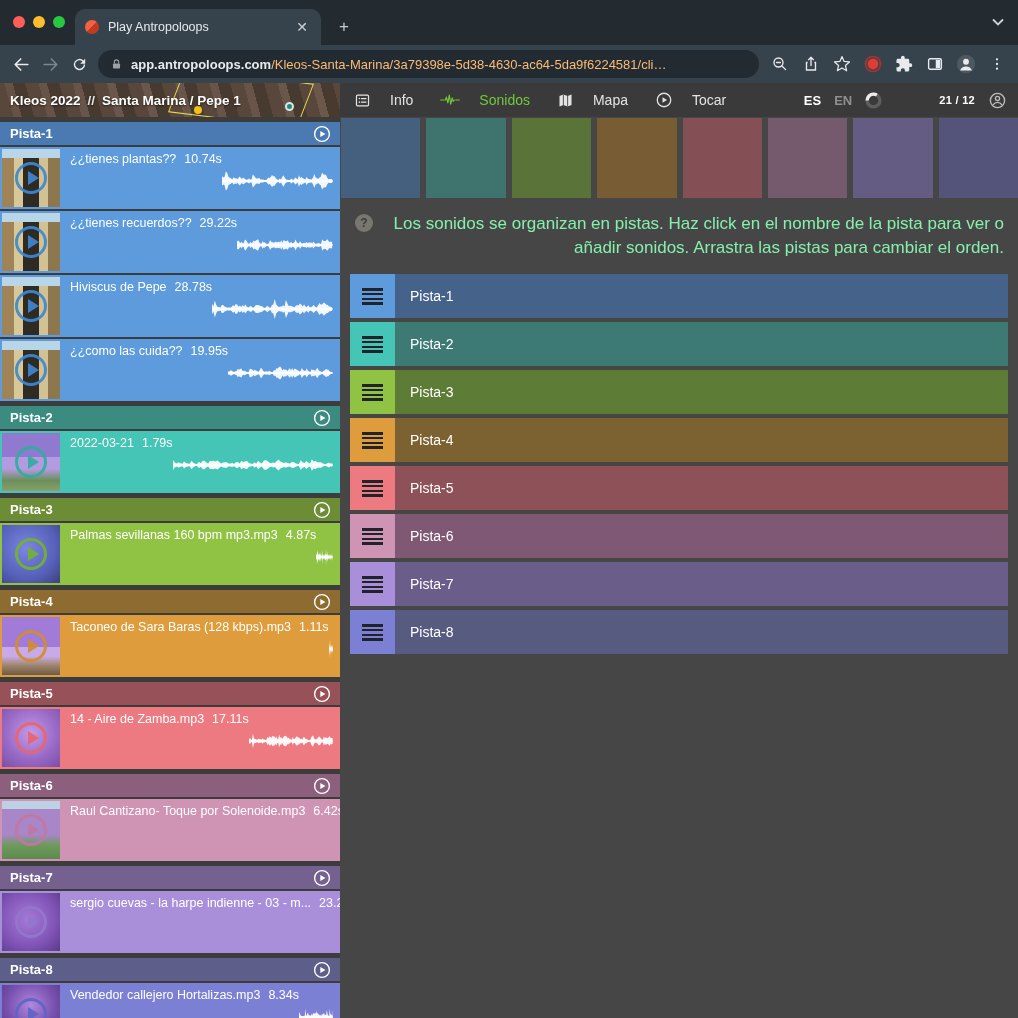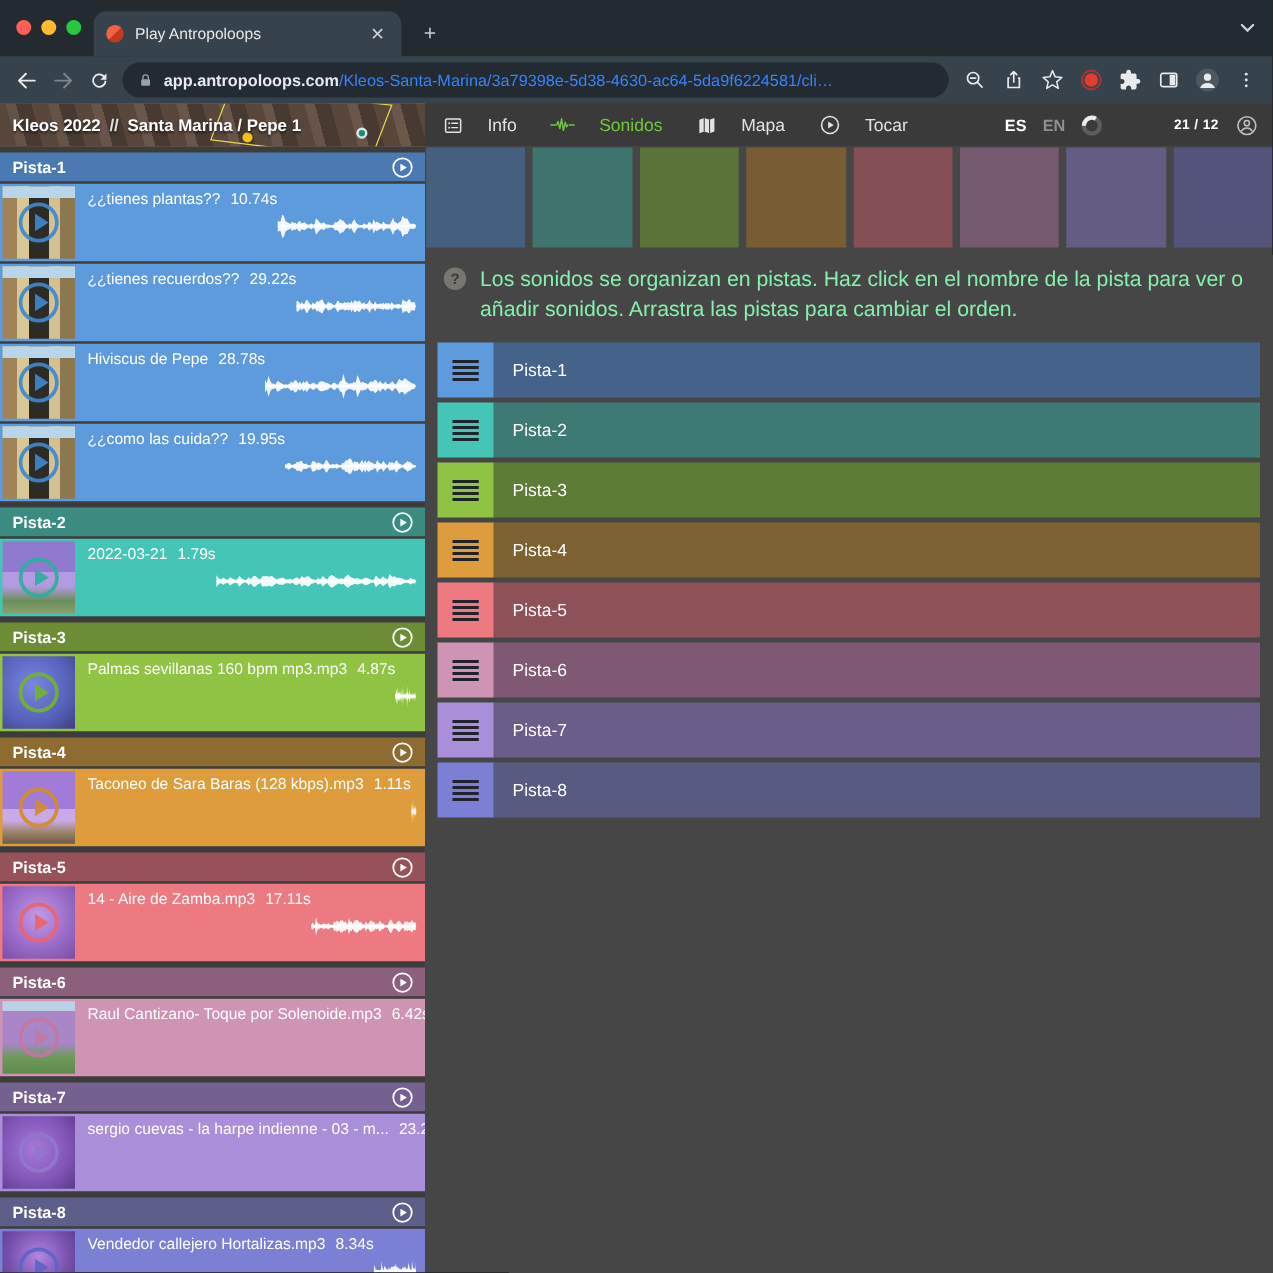--- a/index.html
+++ b/index.html
@@ -19,21 +19,21 @@
   .tab-title { color:#e6e9ec; font-size:12.5px; margin-left:9px; white-space:nowrap; overflow:hidden; flex:1; }
   .tab-close { color:#cdd2d6; font-size:14px; width:18px; height:18px; display:flex; align-items:center; justify-content:center; border-radius:4px; flex:none; }
   .newtab { position:absolute; left:332px; top:15px; color:#c7cccf; font-size:17px; width:24px; height:24px; display:flex; align-items:center; justify-content:center; }
   .strip-chevron { position:absolute; right:12px; top:14px; color:#cfd3d6; }
 
   .toolbar { height:38px; background:#36434c; display:flex; align-items:center; padding:0 7px; }
   .nav-btn { width:29px; height:29px; display:flex; align-items:center; justify-content:center; border-radius:50%; flex:none; }
   .pill { height:28px; background:#222b32; border-radius:14px; flex:1; min-width:0; display:flex; align-items:center; padding:0 12px; margin:0 6px 0 4px; }
   .url { font-size:13px; white-space:nowrap; overflow:hidden; margin-left:8px; }
   .url .domain { color:#e8eaed; font-weight:700; }
-  .url .path { color:#3b82f6; }
+  .url .path { color:#fdba74; }
   .tool-icons { display:flex; align-items:center; gap:2px; }
 
   
   .appnav { height:34px; background:#3a3a3a; display:flex; align-items:center; }
   .breadcrumb-thumb { width:340px; height:34px; flex:none; position:relative; overflow:hidden;
      background:
        linear-gradient(rgba(15,15,20,.48), rgba(15,15,20,.48)),
        repeating-linear-gradient(75deg, #9c7a5e 0 13px, rgba(212,170,140,.55) 13px 21px, #7b6148 21px 33px),
        linear-gradient(90deg,#8a6e52,#a5836a 40%,#97755c 70%,#b08d71); }
   .geo-outline { position:absolute; left:176px; top:-8px; width:130px; height:46px;
@@ -45,21 +45,21 @@
   .breadcrumb-text .sep { color:#e2e2e2; font-weight:700; }
   .nav-items { display:flex; align-items:center; gap:27px; margin-left:14px; }
   .nav-item { display:flex; align-items:center; gap:19px; color:#e3e3e3; font-size:14px; }
   .nav-item.active { color:#72c93c; }
   .appnav-right { margin-left:auto; display:flex; align-items:center; gap:13px; padding-right:11px; }
   .lang-es { color:#fff; font-weight:700; font-size:13px; }
   .lang-en { color:#8f8f8f; font-weight:700; font-size:13px; }
   .counter { color:#fff; font-weight:700; font-size:11px; letter-spacing:.3px;margin-left:44px; }
 
   
-  .content { display:flex; height:901px; }
+  .content { display:flex; height:901px;text-align:right; }
   .sidebar { width:340px; flex:none; background:#3c3c3c; padding-top:5px; overflow:hidden; }
   .main { flex:1; min-width:0; background:#464646; overflow:hidden; }
 
   .swatch-strip { display:flex; gap:6px; height:80px; margin-top:1px; padding-left:1px; }
   .swatch { flex:1; }
 
   .help-row { display:flex; align-items:flex-start; gap:11px; padding:14px 14px 10px 15px; }
   .help-icon { width:18px; height:18px; flex:none; border-radius:50%; background:#77766f; color:#3c3c3c;
      font-size:12px; font-weight:700; display:flex; align-items:center; justify-content:center; margin-top:2px; }
   .help-text { color:#86efac; font-size:17px; line-height:1.42; max-width:640px; }

